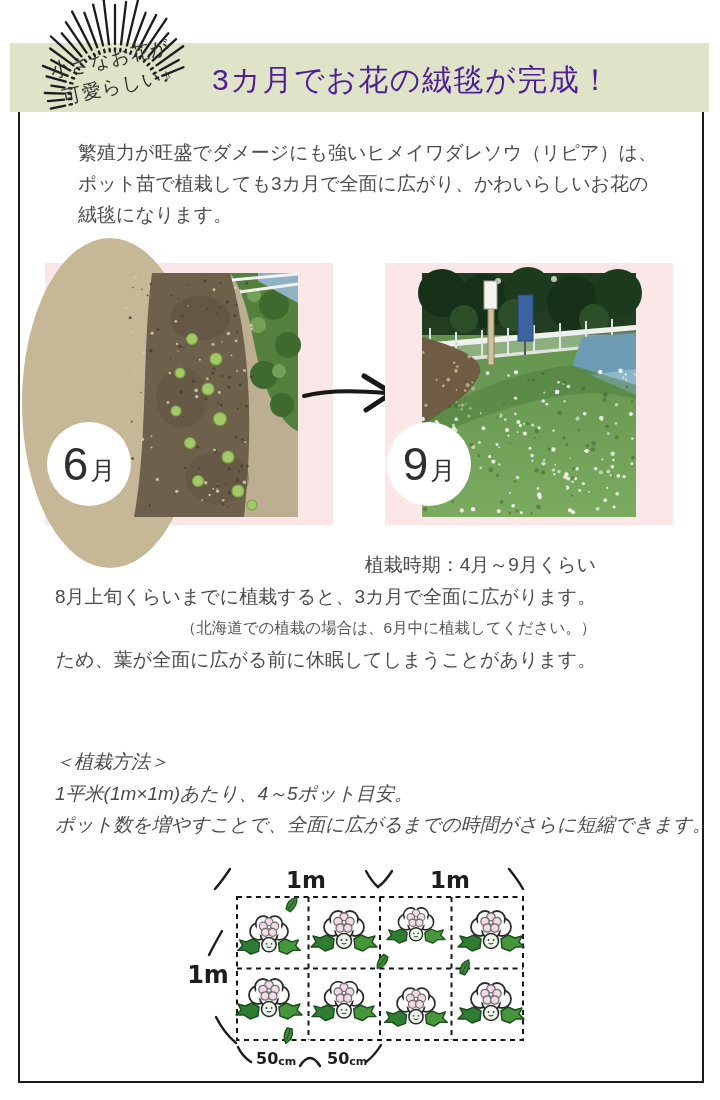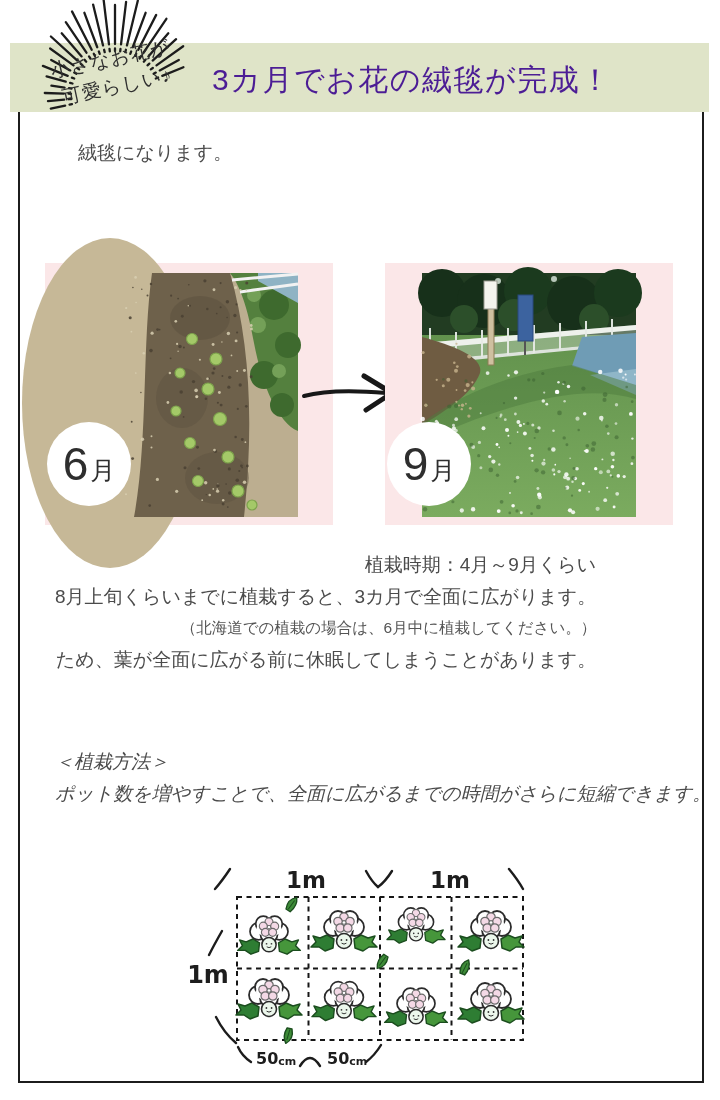--- a/index.html
+++ b/index.html
@@ -122,20 +122,22 @@
         <line x1="145.8" y1="78.5" x2="173.4" y2="67.3" stroke-dasharray="2.5 4.5 999"></line>
       </g>
   </svg>
 
   <div class="badge-caption">
     <div class="l1">小さなお花が</div>
     <div class="l2">可愛らしい♪</div>
   </div>
 
   <div class="intro">
+    <div>繁殖力が旺盛でダメージにも強いヒメイワダレソウ（リピア）は、</div>
+    <div>ポット苗で植栽しても3カ月で全面に広がり、かわいらしいお花の</div>
     <div>絨毯になります。</div>
   </div>
 
   <div class="panel before">
     <svg class="photo" width="216" height="244" viewBox="0 0 216 244">
       <rect width="216" height="244" fill="#bcae90"></rect>
       <ellipse cx="28" cy="130" rx="88" ry="165" fill="#c6b897"></ellipse>
       <path d="M70,0 H148 C168,70 172,150 162,244 H52 C66,170 60,70 70,0 Z" fill="#6e614b"></path>
       <ellipse cx="118" cy="45" rx="30" ry="22" fill="#5d5240" opacity="0.55"></ellipse>
       <ellipse cx="100" cy="125" rx="26" ry="30" fill="#5d5240" opacity="0.45"></ellipse>
@@ -556,20 +558,21 @@
 
   <div class="period">
     <div>植栽時期：4月～9月くらい</div>
     <div>8月上旬くらいまでに植栽すると、3カ月で全面に広がります。</div>
     <div class="note">（北海道での植栽の場合は、6月中に植栽してください。）</div>
     <div>ため、葉が全面に広がる前に休眠してしまうことがあります。</div>
   </div>
 
   <div class="method">
     <div>＜植栽方法＞</div>
+    <div>1平米(1m×1m)あたり、4～5ポット目安。</div>
     <div>ポット数を増やすことで、全面に広がるまでの時間がさらに短縮できます。</div>
   </div>
 
   <svg class="diagram" width="360" height="235" viewBox="0 0 360 235">
     <defs>
       <g id="flower">
         <path d="M-10,4 L-17,0 L-24,3 L-31,1 L-28,7 L-33,12 L-25,12 L-19,16 L-11,13 Z" fill="#2e7d33" stroke="#1b4d1e" stroke-width="1.5" stroke-linejoin="round"></path>
         <path d="M10,4 L17,0 L24,3 L31,1 L28,7 L33,12 L25,12 L19,16 L11,13 Z" fill="#46963b" stroke="#1b4d1e" stroke-width="1.5" stroke-linejoin="round"></path>
         <g fill="#ffffff" stroke="#2b2b2b" stroke-width="1.8">
           <circle cx="-11" cy="-8" r="9"></circle>

